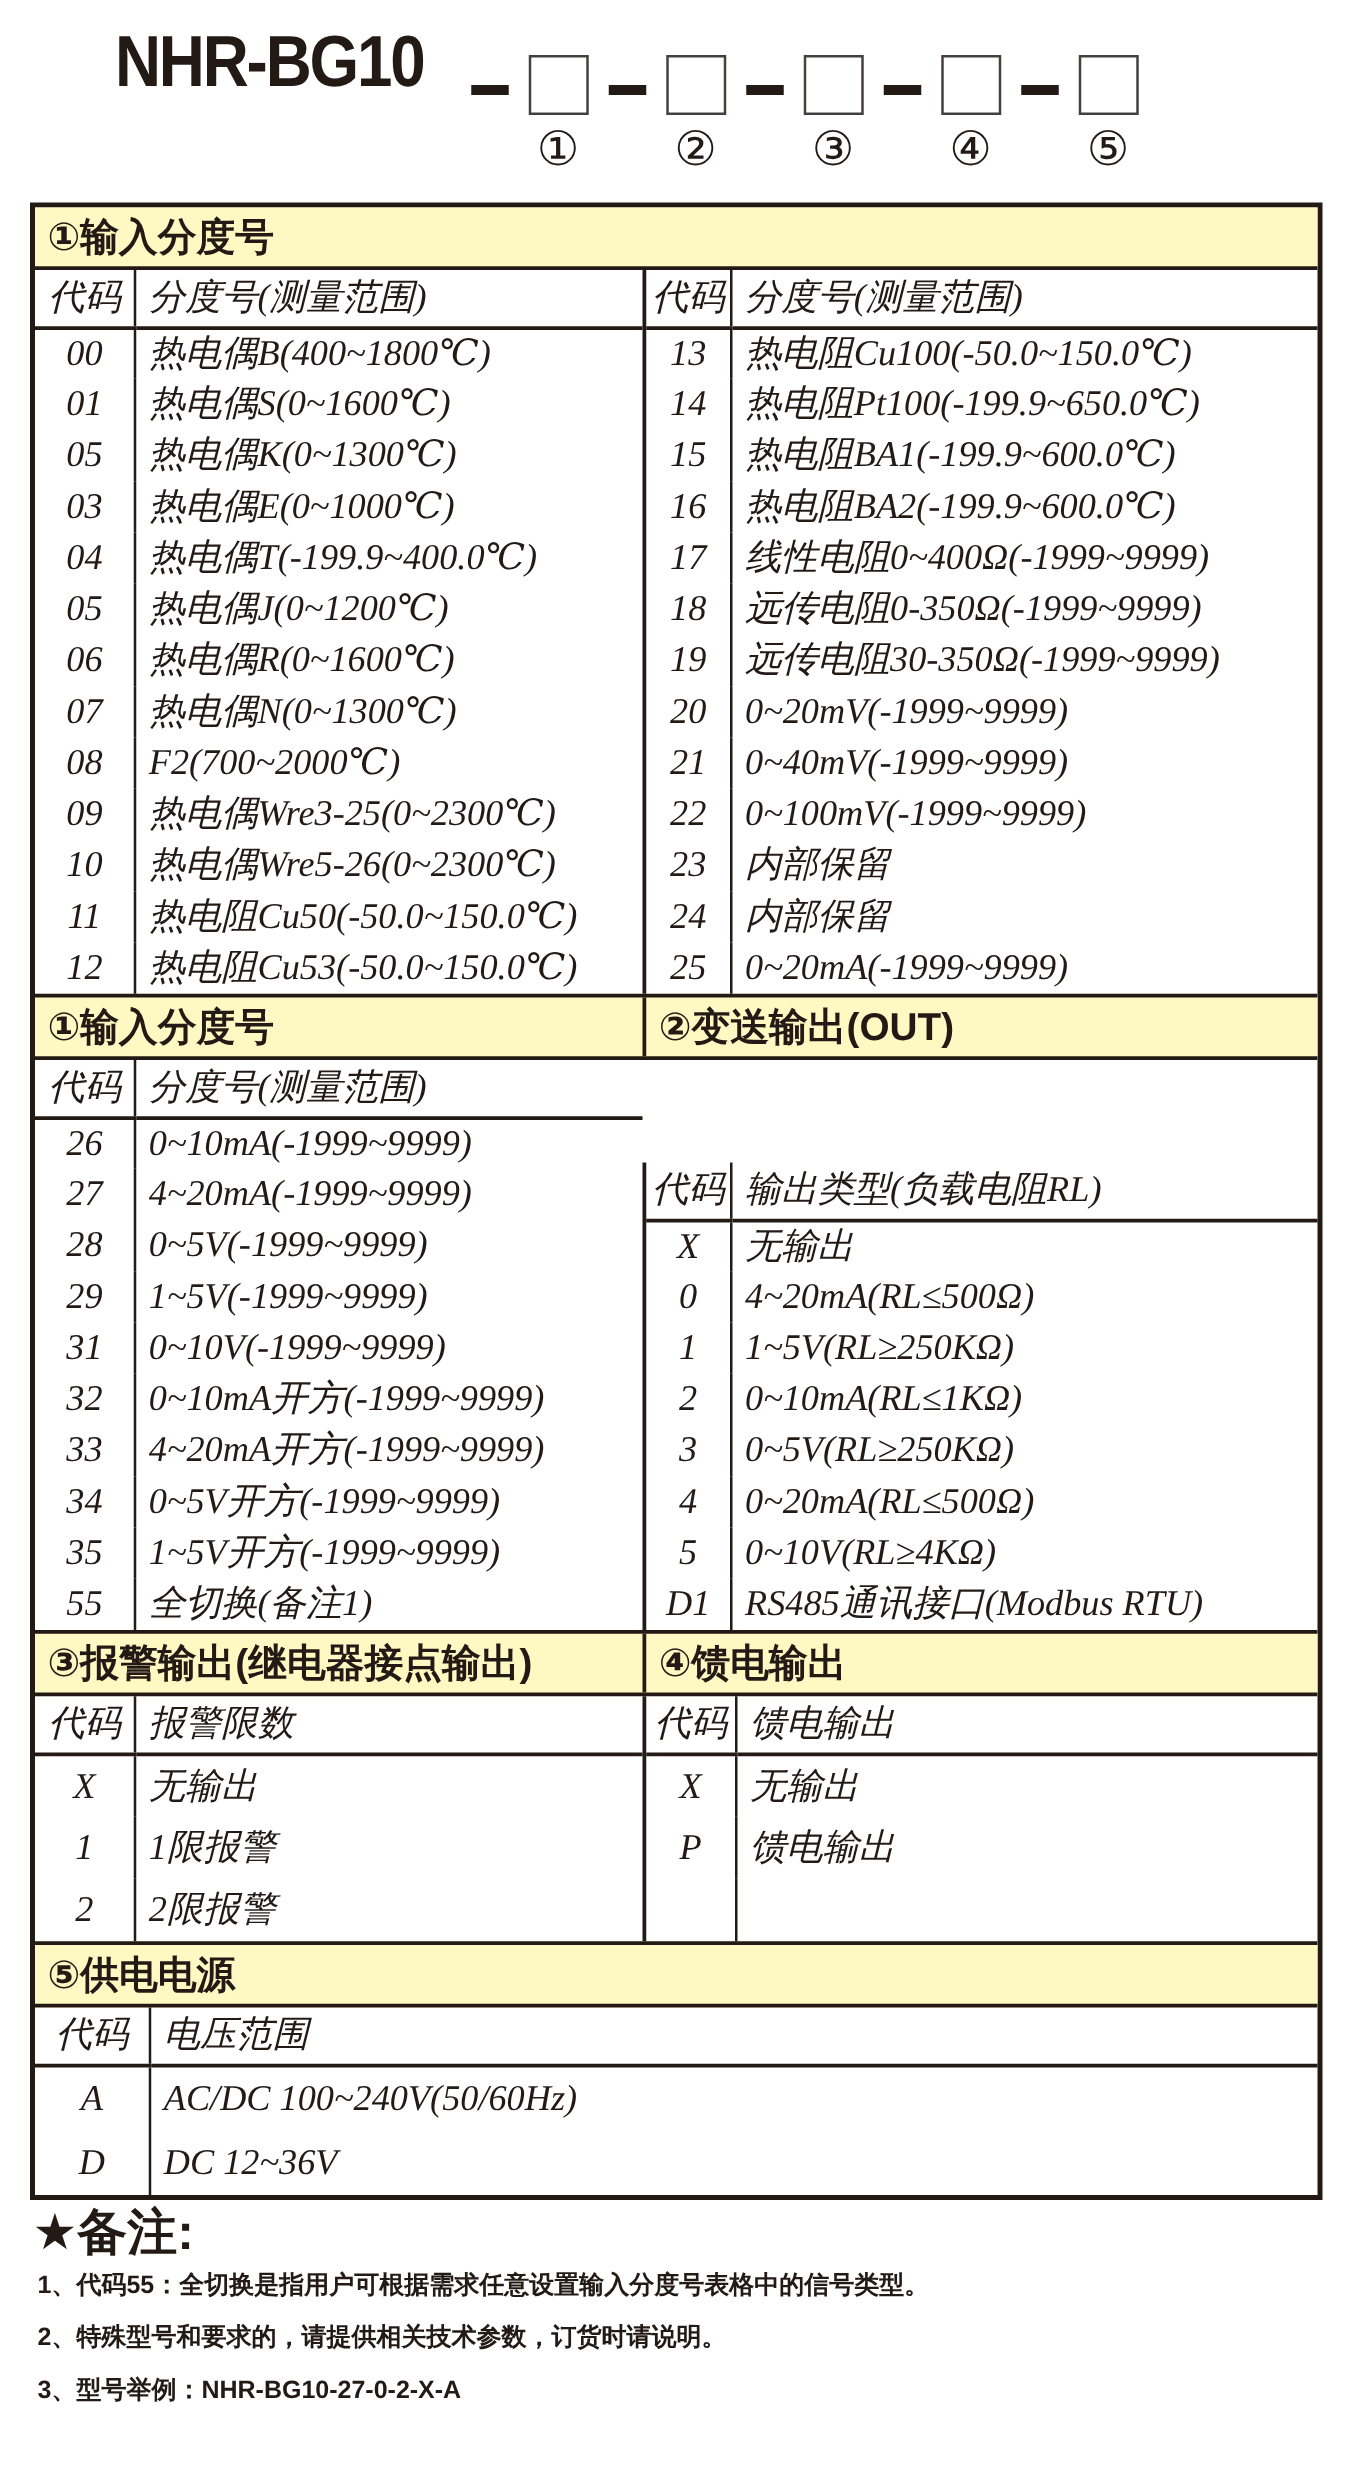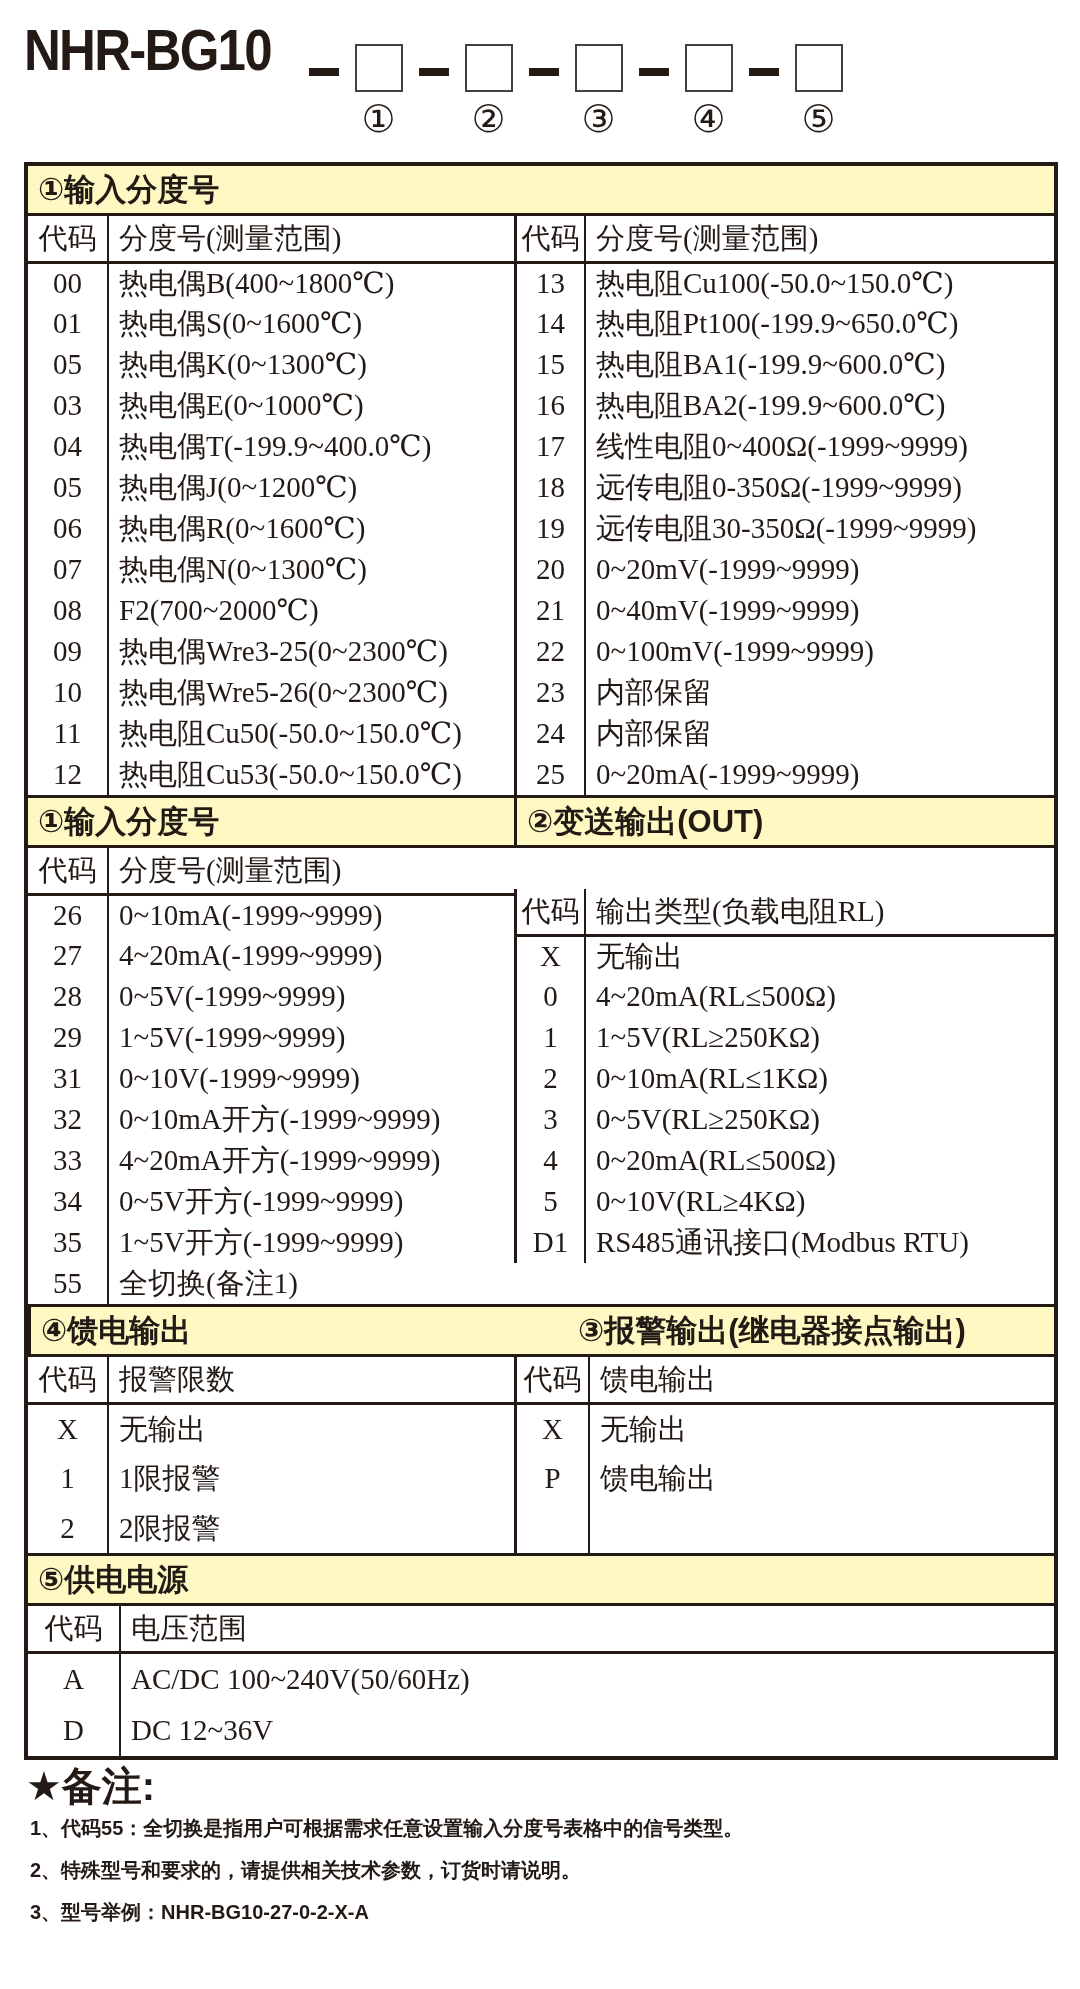--- a/index.html
+++ b/index.html
@@ -5,21 +5,21 @@
   * { box-sizing: border-box; }
   html,body { margin:0; padding:0; }
   body {
     width:1080px; height:1989px; overflow:hidden;
     background:#ffffff; color:#231a15;
     font-family:"Liberation Serif","DejaVu Serif",serif;
   }
   .page { padding:14px 22px 0 24px; }
 
   
-  .model-block { display:flex; align-items:flex-start; height:130px; }
+  .model-block { display:flex; align-items:flex-start; margin-left:68px; height:130px; }
   .model-prefix {
     display:inline-block; transform:scaleX(.88); transform-origin:left top;
     font-family:"Liberation Sans","DejaVu Sans",sans-serif;
     font-weight:bold; font-size:58px; line-height:72px; letter-spacing:-2px;
     white-space:nowrap;
   }
   .dash { width:30px; height:8px; background:#231a15; margin:54px 16px 0 16px; flex:none; }
   .dash.after-prefix { margin-left:4px; }
   .slot { display:inline-flex; flex-direction:column; align-items:center; padding-top:30px; flex:none; }
   .box { width:48px; height:48px; border:2px solid #45403d; background:#fff; }
@@ -31,21 +31,21 @@
   .section + .section .band { border-top:3px solid #231a15; }
   .band-title {
     font-family:"Liberation Sans","DejaVu Sans",sans-serif;
     font-weight:bold; font-size:31px; line-height:31px; padding:8px 0 8px 10px;
     white-space:nowrap;
   }
   .band-title.full { width:100%; }
   .band-title.left { width:486px; flex:none; }
   .band-title.right { flex:1; border-left:3px solid #231a15; }
 
-  .split { display:flex; align-items:center; }
+  .split { display:flex; align-items:flex-end;font-style:italic; }
   .panel-left { width:486px; flex:none; }
   .panel-right { flex:1; border-left:3px solid #231a15; display:flex; flex-direction:column; }
   .panel-right table { flex:1; }
   .panel-full { width:100%; }
 
   table { border-collapse:collapse; width:100%; table-layout:fixed; }
   th,td {
     padding:0; font-size:29px; line-height:1.05;
     font-family:"Liberation Serif","DejaVu Serif",serif; font-weight:normal;
     overflow:hidden; white-space:nowrap;
@@ -343,22 +343,22 @@
                   <td class="desc"></td>
                 </tr>
               </tbody>
             </table>
         </div>
       </div>
     </div>
 
     <div class="section">
       <div class="band">
+        <div class="band-title left">③报警输出(继电器接点输出)</div>
         <div class="band-title right">④馈电输出</div>
-        <div class="band-title left">③报警输出(继电器接点输出)</div>
       </div>
       <div class="split">
         <div class="panel-left">
           <table class="codew80 rh50">
               <thead>
                 <tr class="">
                   <th class="code">代码</th>
                   <th class="desc">报警限数</th>
                 </tr>
               </thead>

